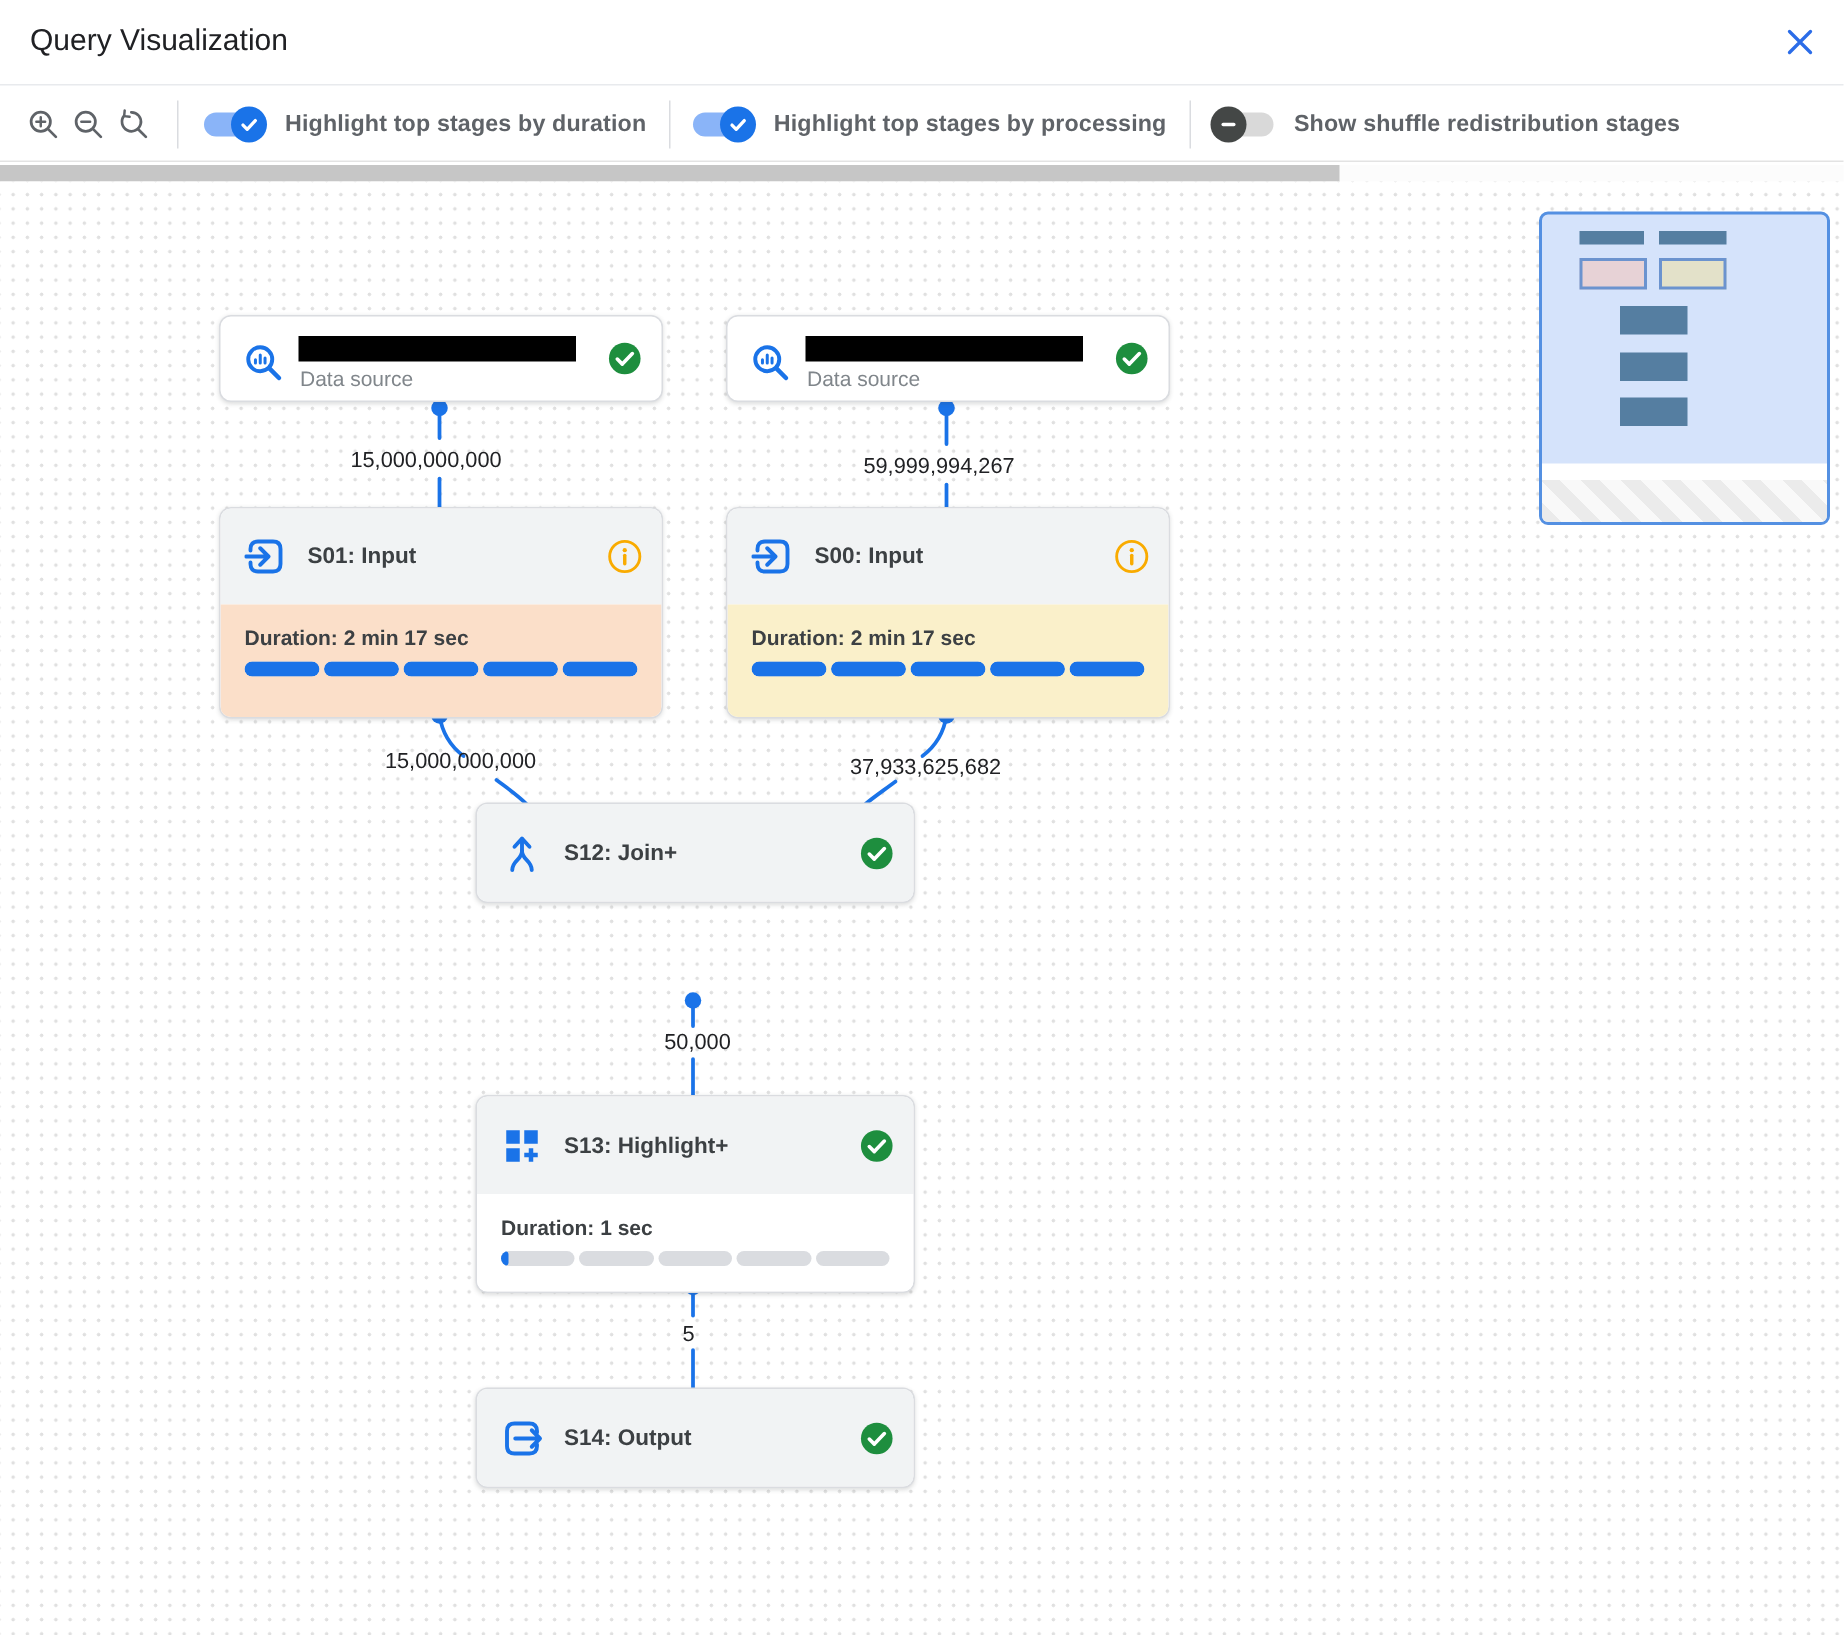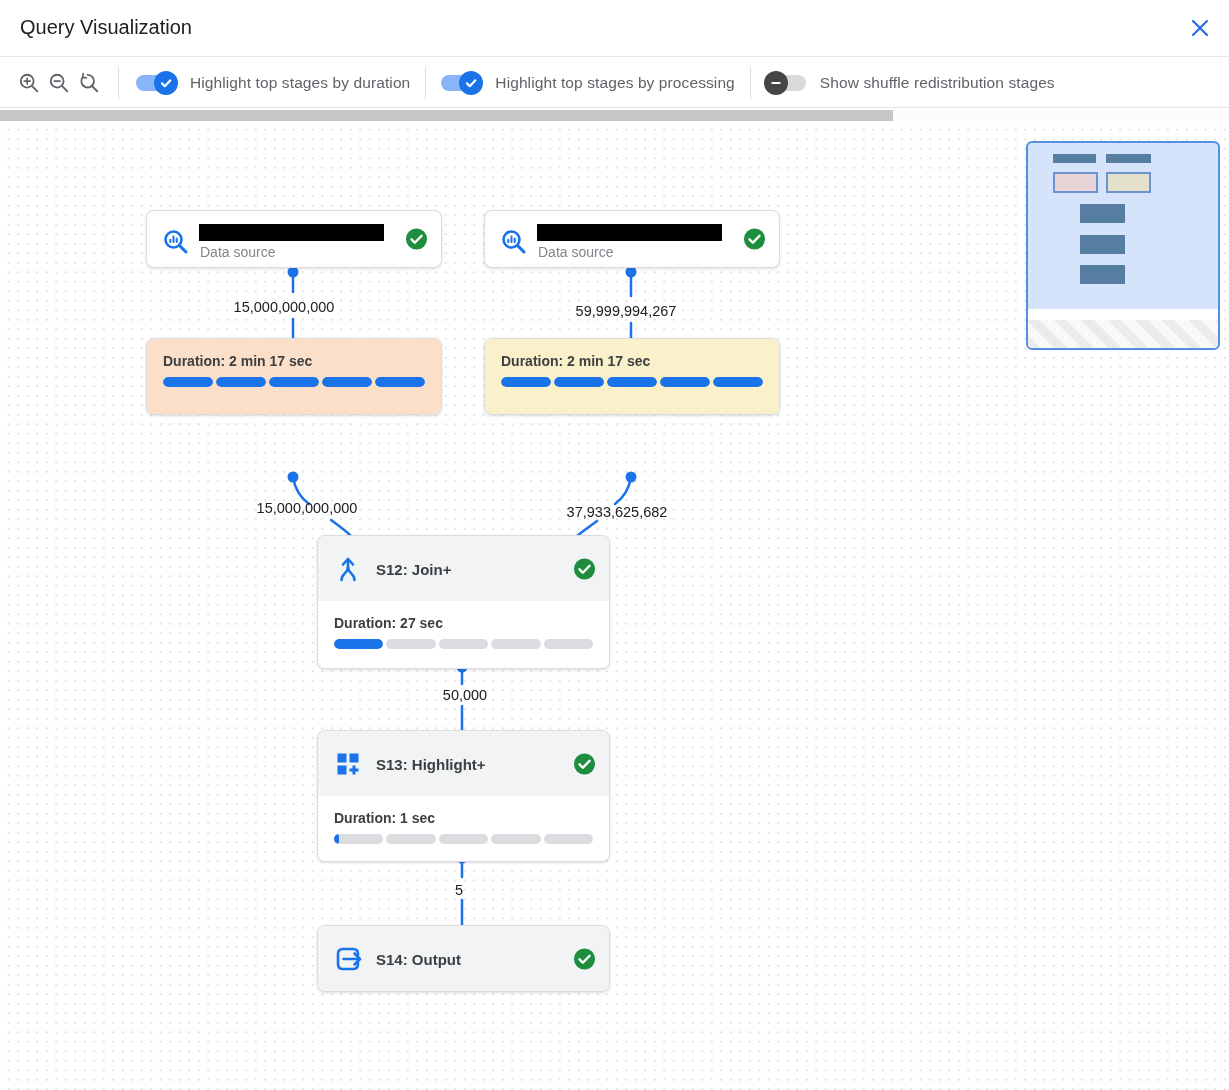--- a/index.html
+++ b/index.html
@@ -20,21 +20,21 @@
     display:flex; align-items:center; justify-content:center; }
   .tb-divider { width:1px; height:32px; background:#dadce0; margin:0 9px; }
   .toggle-group { display:flex; align-items:center; }
   .toggle { position:relative; width:40px; height:16px; border-radius:8px; cursor:pointer; flex:none; }
   .toggle.on  { background:#8ab4f8; }
   .toggle.off { background:#d9d9d9; }
   .toggle .thumb { position:absolute; top:-4px; width:24px; height:24px; border-radius:50%;
     display:flex; align-items:center; justify-content:center; }
   .toggle.on  .thumb { right:-2px; background:#1a73e8; }
   .toggle.off .thumb { left:-2px;  background:#444746; }
-  .toggle-label { font-size:15.5px; color:#5f6368; font-weight:normal; margin-left:14px; letter-spacing:.1px; }
+  .toggle-label { font-size:15.5px; color:#5f6368; font-weight:bold; margin-left:14px; letter-spacing:.1px; }
 
   
   .hscroll-track { position:absolute; top:110px; left:0; width:1229px; height:11px; background:#fcfcfc; }
   .hscroll-thumb { position:absolute; top:0; left:0; width:893px; height:11px; background:#c6c6c6; }
 
   
   .canvas { position:absolute; top:121px; left:0; width:1229px; height:969px;
     background-color:#ffffff;
     background-image: radial-gradient(circle, #e0e0e0 1.1px, transparent 1.4px);
     background-size: 9.5px 9.5px; background-position: 4px 4px; }
@@ -205,20 +205,32 @@
     </svg>
     <div class="redacted"></div>
     <div class="ds-sub">Data source</div>
     <svg class="node-status" width="23" height="23" viewBox="0 0 24 24">
       <circle cx="12" cy="12" r="11" fill="#1e8e3e"></circle>
       <path d="M6.8 12.4 L10.3 15.9 L17.3 8.6" fill="none" stroke="#fff" stroke-width="2.5" stroke-linecap="round" stroke-linejoin="round"></path>
     </svg>
   </div>
 
   <div class="node stage-node" style="left:146px; top:217px">
+    <div class="stage-head" style="height:64px">
+      <svg class="stage-icon" width="28" height="28" viewBox="0 0 28 28">
+        <path d="M4 10 L4 9 Q4 4 9 4 L19 4 Q24 4 24 9 L24 19 Q24 24 19 24 L9 24 Q4 24 4 19 L4 18" fill="none" stroke="#1a73e8" stroke-width="2.6" stroke-linecap="round"></path>
+        <path d="M1 14 H15.5 M10.5 8.5 L16 14 L10.5 19.5" fill="none" stroke="#1a73e8" stroke-width="2.6" stroke-linecap="round" stroke-linejoin="round"></path>
+      </svg>
+      <div class="stage-title">S01: Input</div>
+      <svg class="node-status" width="23" height="23" viewBox="0 0 24 24">
+        <circle cx="12" cy="12" r="10.5" fill="none" stroke="#f9ab00" stroke-width="2"></circle>
+        <circle cx="12" cy="7.6" r="1.5" fill="#f9ab00"></circle>
+        <path d="M12 11.2 V17" stroke="#f9ab00" stroke-width="2.4" stroke-linecap="round"></path>
+      </svg>
+    </div>
     <div class="stage-body hl-duration" style="height:75px">
       <div class="dur-text">Duration: 2 min 17 sec</div>
       <div class="pbar">
           <div class="seg">
             <div class="seg-fill" style="width: 100%;"></div>
           </div>
           <div class="seg">
             <div class="seg-fill" style="width: 100%;"></div>
           </div>
           <div class="seg">
@@ -228,20 +240,32 @@
             <div class="seg-fill" style="width: 100%;"></div>
           </div>
           <div class="seg">
             <div class="seg-fill" style="width: 100%;"></div>
           </div>
         </div>
     </div>
   </div>
 
   <div class="node stage-node" style="left:484px; top:217px">
+    <div class="stage-head" style="height:64px">
+      <svg class="stage-icon" width="28" height="28" viewBox="0 0 28 28">
+        <path d="M4 10 L4 9 Q4 4 9 4 L19 4 Q24 4 24 9 L24 19 Q24 24 19 24 L9 24 Q4 24 4 19 L4 18" fill="none" stroke="#1a73e8" stroke-width="2.6" stroke-linecap="round"></path>
+        <path d="M1 14 H15.5 M10.5 8.5 L16 14 L10.5 19.5" fill="none" stroke="#1a73e8" stroke-width="2.6" stroke-linecap="round" stroke-linejoin="round"></path>
+      </svg>
+      <div class="stage-title">S00: Input</div>
+      <svg class="node-status" width="23" height="23" viewBox="0 0 24 24">
+        <circle cx="12" cy="12" r="10.5" fill="none" stroke="#f9ab00" stroke-width="2"></circle>
+        <circle cx="12" cy="7.6" r="1.5" fill="#f9ab00"></circle>
+        <path d="M12 11.2 V17" stroke="#f9ab00" stroke-width="2.4" stroke-linecap="round"></path>
+      </svg>
+    </div>
     <div class="stage-body hl-processing" style="height:75px">
       <div class="dur-text">Duration: 2 min 17 sec</div>
       <div class="pbar">
           <div class="seg">
             <div class="seg-fill" style="width: 100%;"></div>
           </div>
           <div class="seg">
             <div class="seg-fill" style="width: 100%;"></div>
           </div>
           <div class="seg">
@@ -263,32 +287,20 @@
         <path d="M9 9.5 L14 4 L19 9.5" fill="none" stroke="#1a73e8" stroke-width="2.6" stroke-linecap="round" stroke-linejoin="round"></path>
         <path d="M14 4.5 V12.5" stroke="#1a73e8" stroke-width="2.6" stroke-linecap="round"></path>
         <path d="M14 12.5 C14 18 7.5 18.5 7.5 25" fill="none" stroke="#1a73e8" stroke-width="2.6" stroke-linecap="round"></path>
         <path d="M14 12.5 C14 18 20.5 18.5 20.5 25" fill="none" stroke="#1a73e8" stroke-width="2.6" stroke-linecap="round"></path>
       </svg>
       <div class="stage-title">S12: Join+</div>
       <svg class="node-status" width="23" height="23" viewBox="0 0 24 24">
         <circle cx="12" cy="12" r="11" fill="#1e8e3e"></circle>
         <path d="M6.8 12.4 L10.3 15.9 L17.3 8.6" fill="none" stroke="#fff" stroke-width="2.5" stroke-linecap="round" stroke-linejoin="round"></path>
       </svg>
-    </div>
-    <div class="stage-body" style="height:67px">
-      <div class="dur-text">Duration: 27 sec</div>
-      <div class="pbar">
-          <div class="seg">
-            <div class="seg-fill" style="width: 100%;"></div>
-          </div>
-          <div class="seg"></div>
-          <div class="seg"></div>
-          <div class="seg"></div>
-          <div class="seg"></div>
-        </div>
     </div>
   </div>
 
   <div class="node stage-node" style="left:317px; top:609px; width:293px">
     <div class="stage-head" style="height:65px">
       <svg class="stage-icon" width="28" height="28" viewBox="0 0 28 28">
         <rect x="3.5" y="3.5" width="9" height="9" fill="#1a73e8"></rect>
         <rect x="15.5" y="3.5" width="9" height="9" fill="#1a73e8"></rect>
         <rect x="3.5" y="15.5" width="9" height="9" fill="#1a73e8"></rect>
         <path d="M20 15.5 V24.5 M15.5 20 H24.5" stroke="#1a73e8" stroke-width="3"></path>

